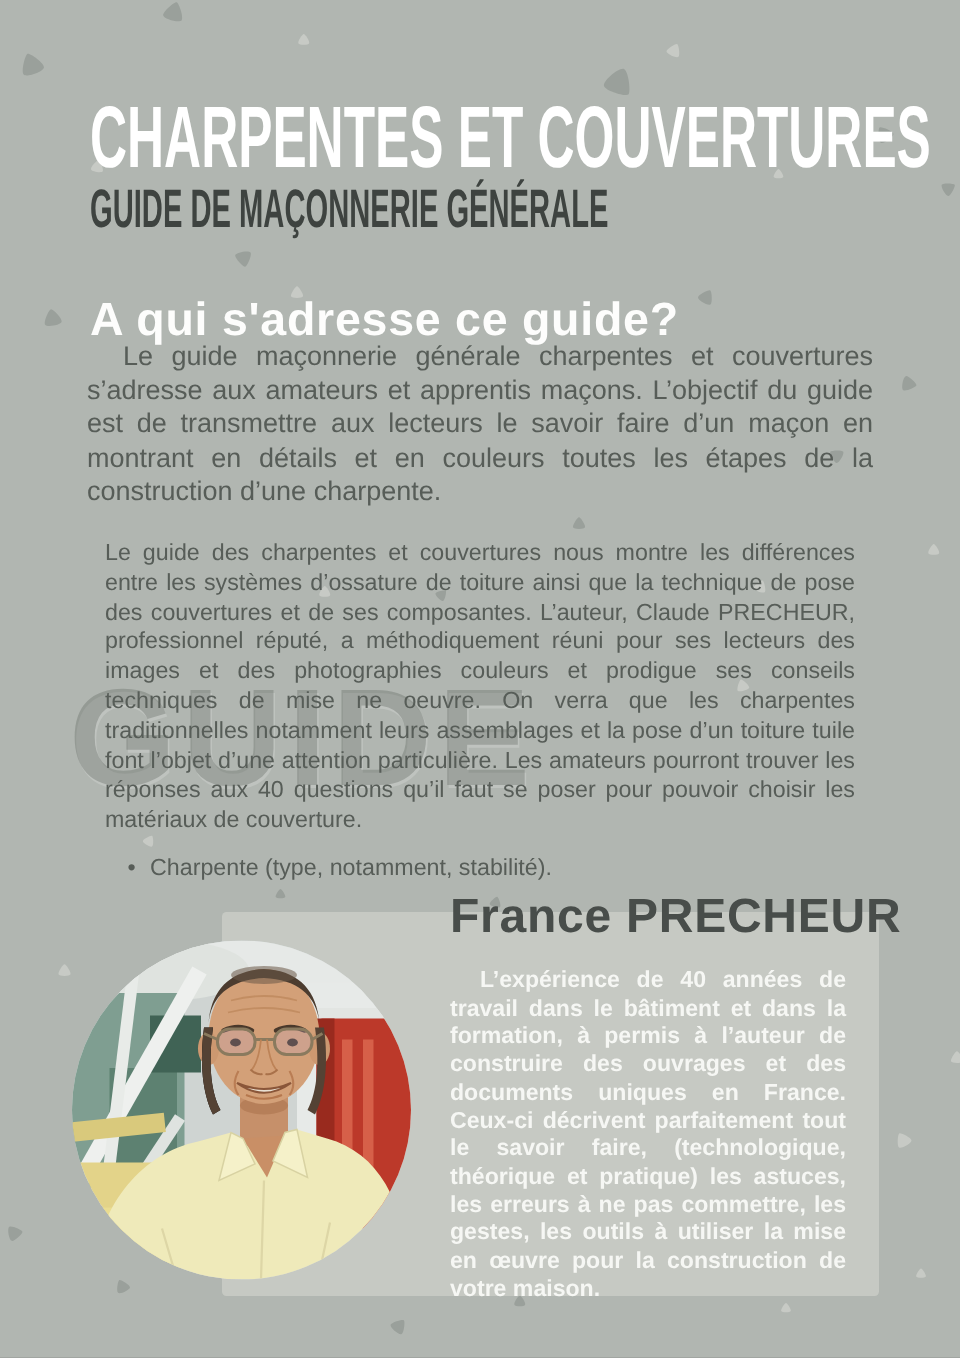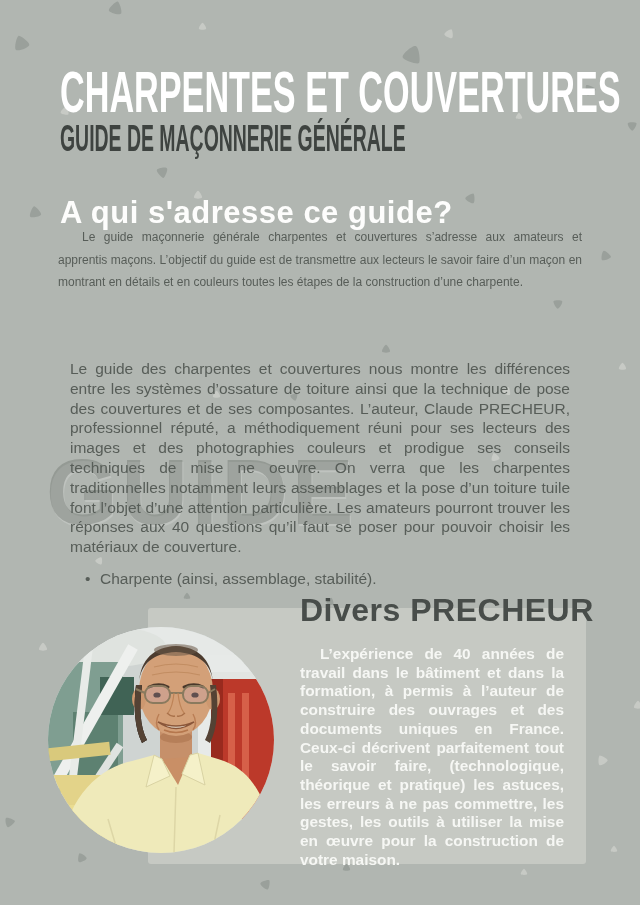--- a/index.html
+++ b/index.html
@@ -50,21 +50,21 @@
     font-size:31px;font-weight:700;color:var(--heading-light);
     white-space:nowrap;letter-spacing:0.5px;
   }
   .h-audience{top:195px;}
   .h-points{top:308px;}
 
   .body-text{
     position:absolute;left:58px;width:524px;z-index:5;
     color:var(--body-text);text-align:justify;
   }
-  .para-audience{top:226px;font-size:12px;line-height:22.5px;text-indent:24px;}
+  .para-audience{top:226px;font-size:18px;line-height:22.5px;text-indent:24px;}
   .block-points{top:347px;font-size:15.5px;line-height:19.8px;}
   .block-points p{margin:12px;}
   .block-points ul{margin:2px 0 0 0;padding:0 0 0 42px;list-style:none;}
   .block-points li{position:relative;line-height:19.8px;}
   .block-points li::before{
     content:"•";position:absolute;left:-15px;top:0;color:var(--body-text);
   }
 
   .author-name{
     position:absolute;left:300px;top:592px;z-index:5;
@@ -274,27 +274,27 @@
 
   <div class="doc-title">CHARPENTES ET COUVERTURES</div>
   <div class="doc-subtitle">GUIDE DE MAÇONNERIE GÉNÉRALE</div>
 
   <div class="section-heading h-audience">A qui s'adresse ce guide?</div>
   <div class="body-text para-audience">Le guide maçonnerie générale charpentes et couvertures s’adresse aux amateurs et apprentis maçons. L’objectif du guide est de transmettre aux lecteurs le savoir faire d’un maçon en montrant en détails et en couleurs toutes les étapes de la construction d’une charpente.</div>
 
   <div class="body-text block-points">
     <p>Le guide des charpentes et couvertures nous montre les différences entre les systèmes d’ossature de toiture ainsi que la technique de pose des couvertures et de ses composantes. L’auteur, Claude PRECHEUR, professionnel réputé, a méthodiquement réuni pour ses lecteurs des images et des photographies couleurs et prodigue ses conseils techniques de mise ne oeuvre. On verra que les charpentes traditionnelles notamment leurs assemblages et la pose d’un toiture tuile font l’objet d’une attention particulière. Les amateurs pourront trouver les réponses aux 40 questions qu’il faut se poser pour pouvoir choisir les matériaux de couverture.</p>
     <ul>
-      <li>Charpente (ainsi, assemblage, stabilité).</li>
+      <li>Charpente (type, notamment, stabilité).</li>
     </ul>
   </div>
 
   <div class="bio-panel"></div>
 
-  <div class="author-name">Divers PRECHEUR</div>
+  <div class="author-name">France PRECHEUR</div>
   <div class="bio-text">L’expérience de 40 années de travail dans le bâtiment et dans la formation, à permis à l’auteur de construire des ouvrages et des documents uniques en France. Ceux-ci décrivent parfaitement tout le savoir faire, (technologique, théorique et pratique) les astuces, les erreurs à ne pas commettre, les gestes, les outils à utiliser la mise en œuvre pour la construction de votre maison.</div>
 
   <div class="photo-circle">
     <svg width="226" height="226" viewBox="0 0 226 226" xmlns="http://www.w3.org/2000/svg">
 
       <rect x="0" y="0" width="226" height="226" fill="#cfd4d2"></rect>
       <rect x="0" y="0" width="226" height="36" fill="#e6e9e7"></rect>
       <ellipse cx="64" cy="20" rx="54" ry="20" fill="#dfe3df"></ellipse>
 
       <rect x="0" y="35" width="75" height="130" fill="#7f9e91"></rect>

